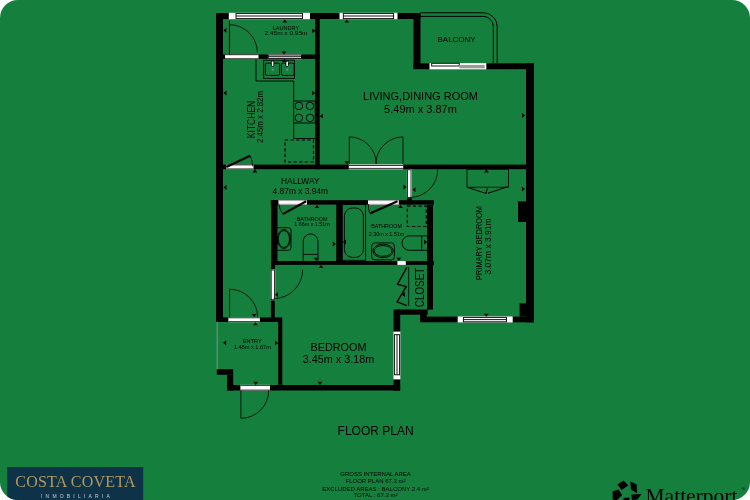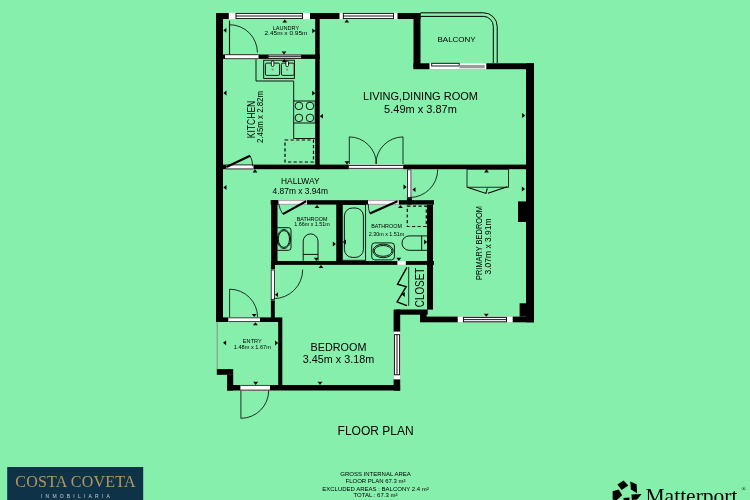--- a/index.html
+++ b/index.html
@@ -1,17 +1,17 @@
 <!DOCTYPE html>
 <html><head>
 <meta charset="utf-8">
 <style>
   html,body{margin:0;padding:0;background:#ffffff;}
-  #page{position:relative;width:750px;height:500px;background:#86efac;overflow:hidden;
-        font-family:"Liberation Sans",sans-serif;}
+  #page{position:relative;width:750px;height:500px;background:#15803d;overflow:hidden;
+        font-family:"Liberation Sans",sans-serif;border-radius:18px;}
   svg{position:absolute;top:0;left:0;}
 </style>
 </head>
 <body>
 <div id="page">
 <svg width="750" height="500" viewBox="0 0 750 500">
 <g stroke="none" fill="#000000">
 
   <rect x="216" y="13" width="102" height="6"></rect>
 

